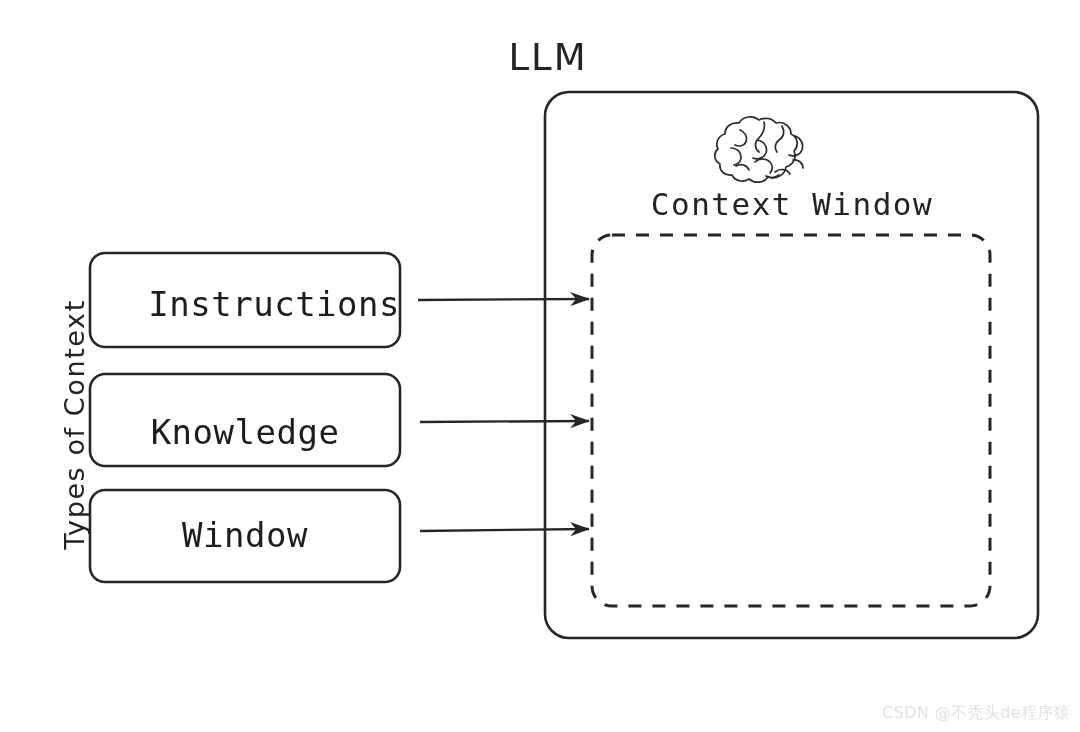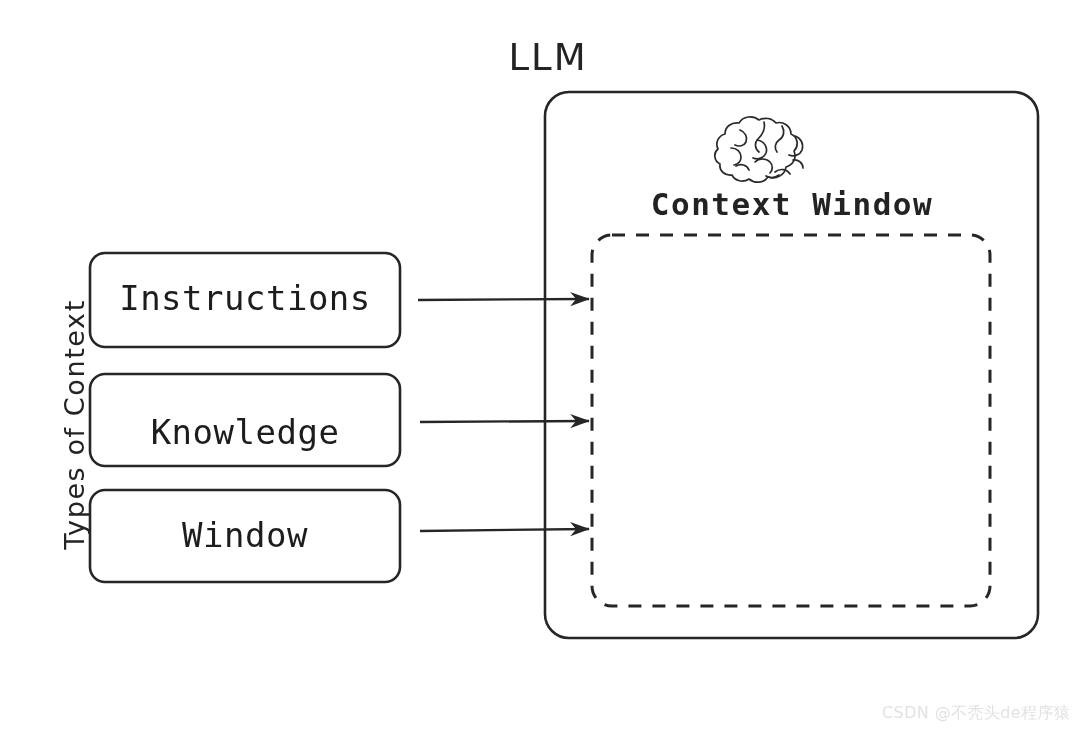--- a/index.html
+++ b/index.html
@@ -47,21 +47,21 @@
   }
 
   
   #context-window-label {
     left: 593px;
     top: 186px;
     width: 398px;
     text-align: center;
     font-family: "DejaVu Sans Mono", monospace;
     font-size: 31px;
-    font-weight: 700;
+    font-weight: 400;
     letter-spacing: 1.5px;
     color: #232323;
   }
 
   
   #types-of-context {
     left: -86px;
     top: 409px;
     width: 320px;
     text-align: center;
@@ -79,21 +79,21 @@
     font-family: "DejaVu Sans Mono", monospace;
     font-size: 34px;
     font-weight: 400;
     letter-spacing: 0.5px;
     color: #1d1d1d;
     text-align: center;
     position: absolute;
     width: 310px;
     left: 90px;
   }
-  #label-instructions { top: 278px; }
+  #label-instructions { top: 284px; text-align: right; }
   #label-knowledge    { top: 412px; }
   #label-tools        { top: 515px; }
 
   
   #watermark {
     left: 882px;
     top: 703px;
     font-family: "DejaVu Sans", sans-serif;
     font-size: 16px;
     color: #e2e2e2;

